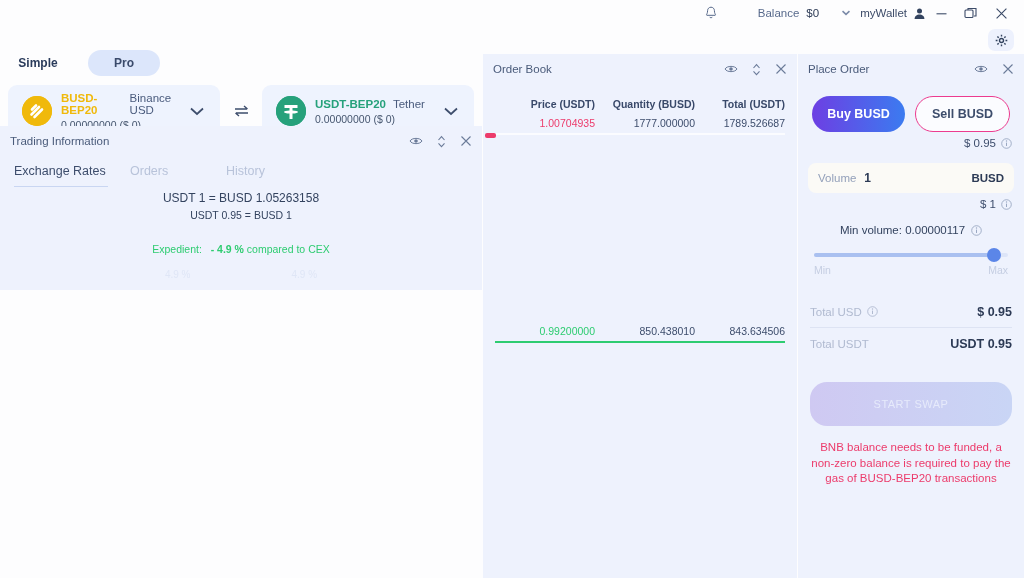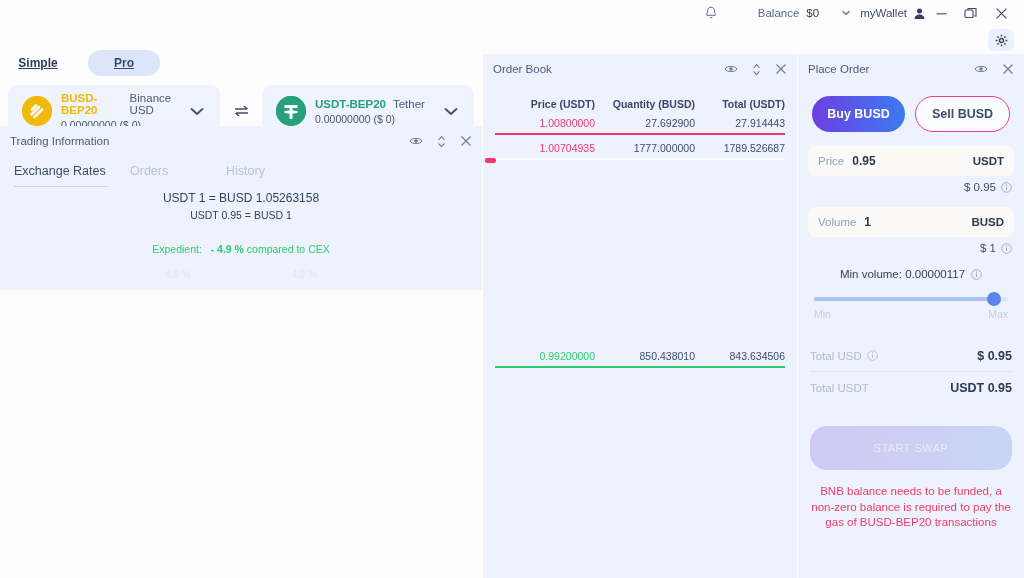--- a/index.html
+++ b/index.html
@@ -34,21 +34,21 @@
     width: 26px; height: 22px; border-radius: 7px; background: #edf1fd;
     display: flex; align-items: center; justify-content: center;
   }
 
   
   .left-col { position: absolute; top: 22px; left: 0; width: 482px; height: 556px; }
 
   .mode-tabs { position: absolute; top: 26px; left: 0; width: 482px; height: 30px; display: flex; align-items: center; }
   .mode-tab {
     font-size: 12px; font-weight: bold; color: #2b3c5c;
-    padding: 6px 0; text-align: center; text-decoration: underline;
+    padding: 6px 0; text-align: center;
   }
   .mode-tab.simple { width: 60px; margin-left: 8px; }
   .mode-tab.pro {
     width: 72px; margin-left: 20px; background: #dce6fb; border-radius: 14px;
     color: #3a4a6b;
   }
 
   .pair-row {
     position: absolute; top: 62px; left: 0; width: 482px; height: 54px;
     display: flex; align-items: center;
@@ -363,26 +363,20 @@
       </div>
     </div>
 
     <div class="ob-table">
       <div class="ob-head">
         <div class="ob-c1">Price (USDT)</div>
         <div class="ob-c2">Quantity (BUSD)</div>
         <div class="ob-c3">Total (USDT)</div>
       </div>
 
-      <div class="ob-row">
-        <div class="ob-c1 ob-price ask">1.00800000</div>
-        <div class="ob-c2 ob-qty">27.692900</div>
-        <div class="ob-c3 ob-total">27.914443</div>
-        <div class="ob-rule ask"></div>
-      </div>
 
       <div class="ob-row">
         <div class="ob-c1 ob-price ask">1.00704935</div>
         <div class="ob-c2 ob-qty">1777.000000</div>
         <div class="ob-c3 ob-total">1789.526687</div>
         <div class="ob-rule ask faint"></div>
         <div class="ob-marker"></div>
       </div>
 
       <div class="ob-spacer"></div>
@@ -412,25 +406,20 @@
             </svg>
         </span>
       </div>
     </div>
 
     <div class="side-btns">
       <button class="side-btn buy">Buy BUSD</button>
       <button class="side-btn sell">Sell BUSD</button>
     </div>
 
-    <div class="field">
-      <span class="field-label">Price</span>
-      <span class="field-value">0.95</span>
-      <span class="field-unit">USDT</span>
-    </div>
     <div class="sub-right">
       <span>$ 0.95</span>
       <span>
         <svg width="11" height="11" viewBox="0 0 11 11">
             <circle cx="5.5" cy="5.5" r="4.8" fill="none" stroke="#9aa8c2" stroke-width=".9"></circle>
             <path d="M5.5 4.6 V8" stroke="#9aa8c2" stroke-width="1"></path>
             <circle cx="5.5" cy="3" r=".7" fill="#9aa8c2"></circle>
           </svg>
       </span>
     </div>

